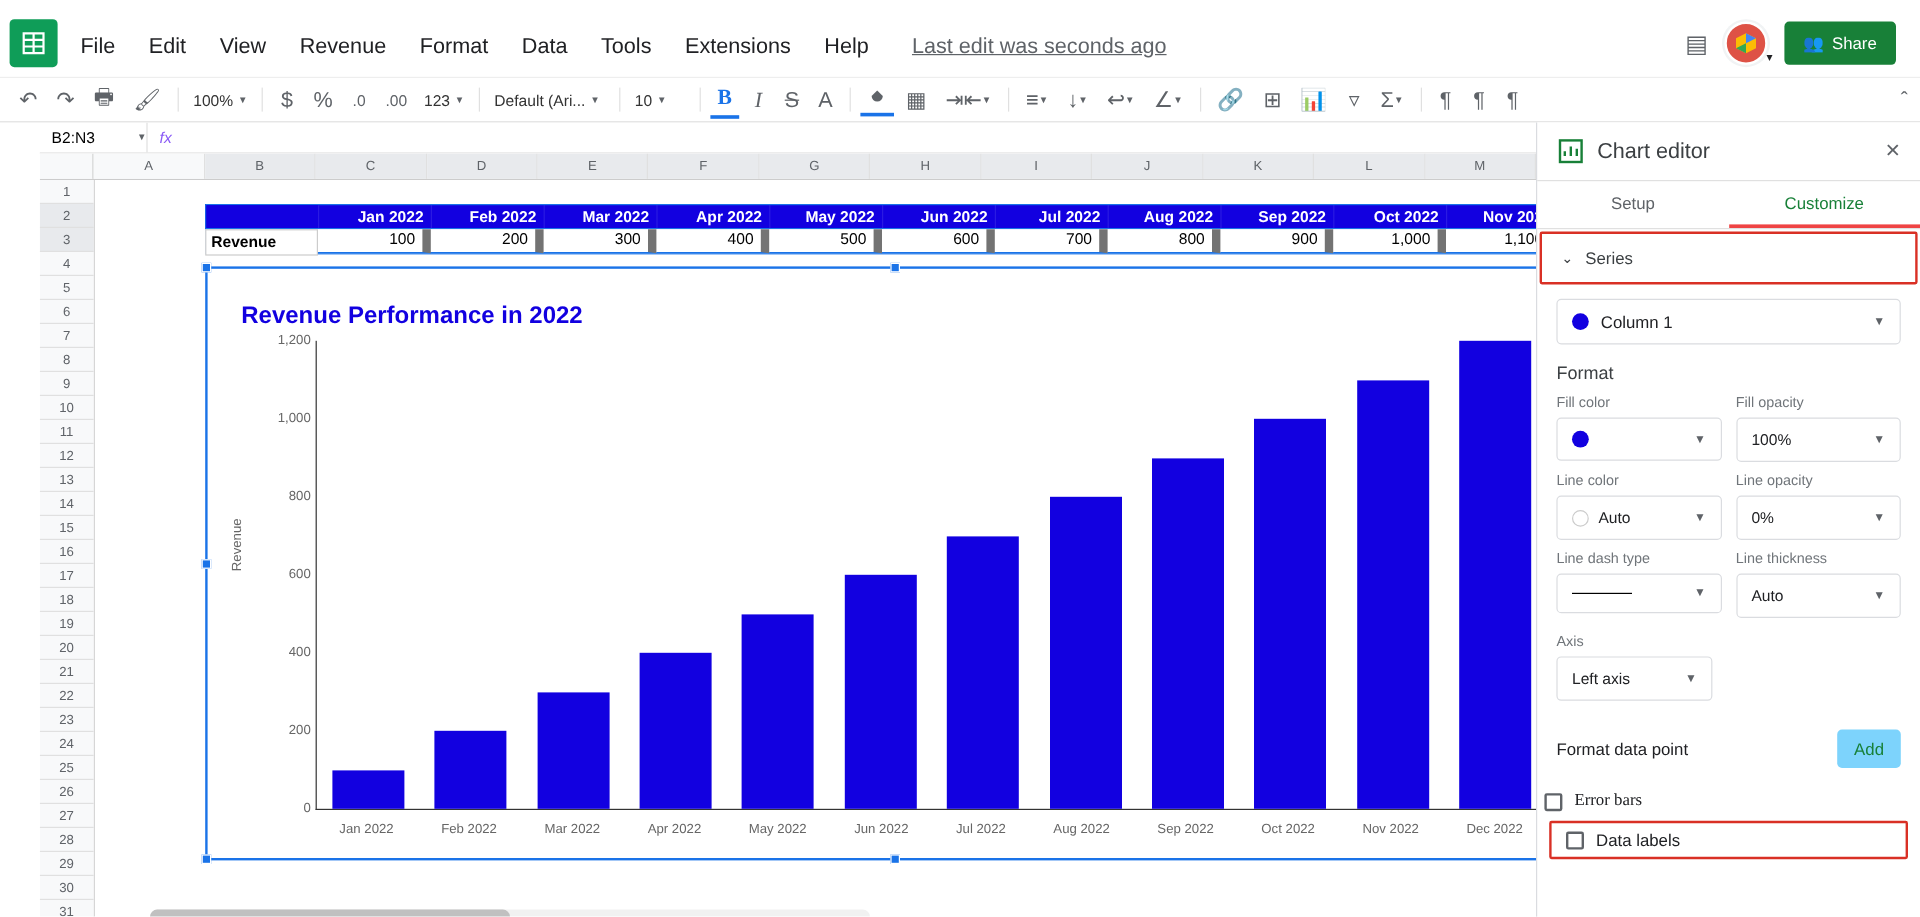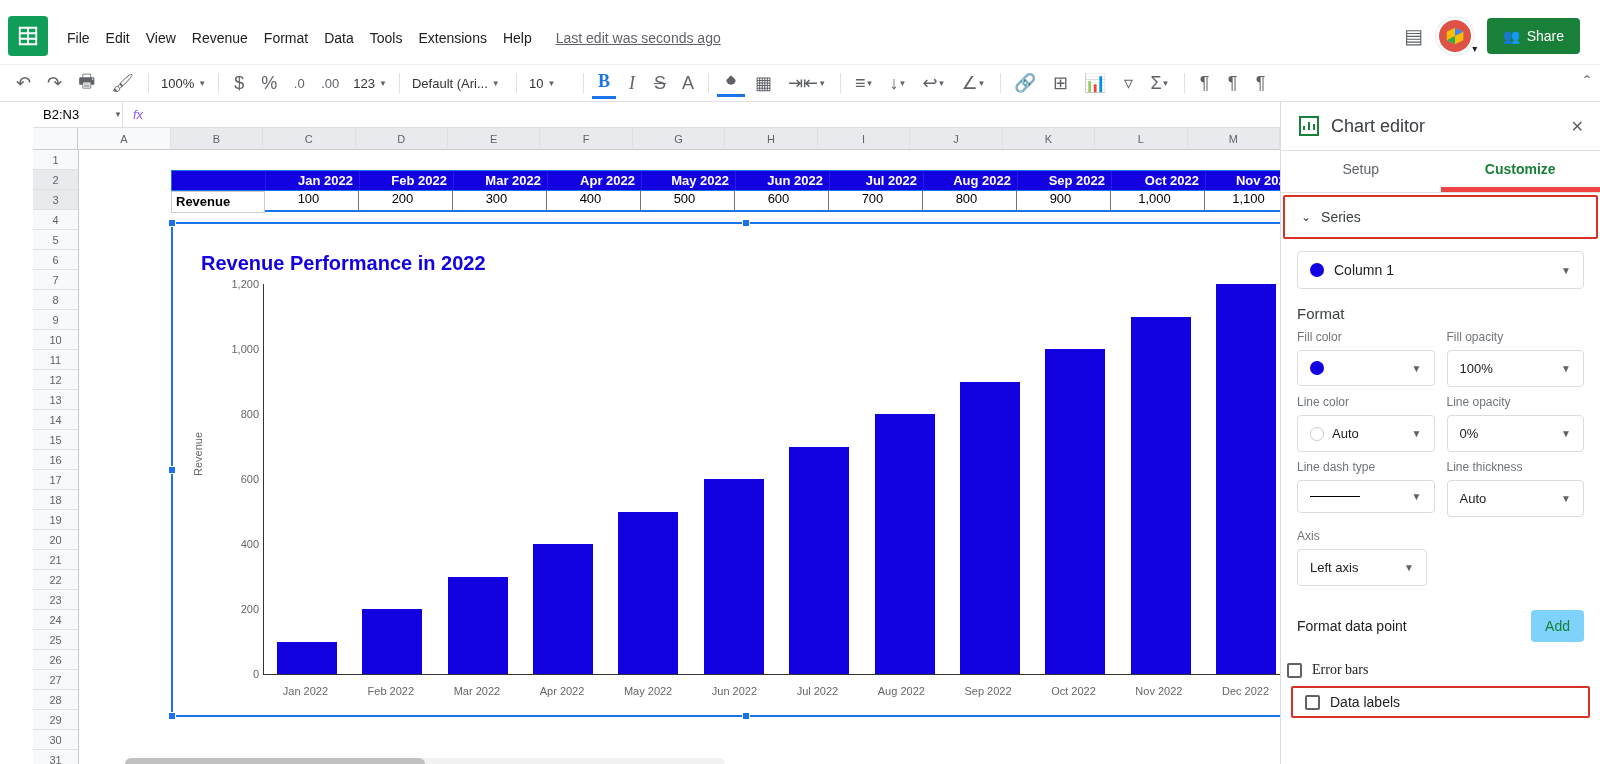--- a/index.html
+++ b/index.html
@@ -5,21 +5,21 @@
 * { box-sizing: border-box; margin: 0; padding: 0; }
 body { font-family: Arial, sans-serif; font-size: 13px; color: #202124; width: 1600px; height: 764px; overflow: hidden; background: #fff; }
 
 
 .titlebar { height: 64px; display: flex; align-items: center; padding: 8px 20px 0 8px; }
 .logo { width: 40px; height: 40px; background: #0f9d58; border-radius: 4px; display: flex; align-items: center; justify-content: center; color: #fff; margin-right: 10px; }
 .logo svg { width: 22px; height: 22px; fill: #fff; }
 .title-block { display: flex; flex-direction: column; }
 .title-row { display: flex; align-items: center; gap: 12px; font-size: 18px; color: #202124; padding-left: 6px; height: 24px; }
 .title-icons { color: #5f6368; display: flex; gap: 10px; font-size: 14px; }
-.menu-row { display: flex; gap: 2px; font-size: 14px; color: #202124; padding: 4px 0 0 2px; }
+.menu-row { display: flex; gap: 14px; font-size: 18px; color: #202124; padding: 4px 0 0 2px; }
 .menu-item { padding: 3px 7px; border-radius: 3px; }
 .last-edit { color: #5f6368; text-decoration: underline; margin-left: 8px; }
 
 .titlebar-right { margin-left: auto; display: flex; align-items: center; gap: 14px; }
 .ticon { color: #5f6368; font-size: 20px; }
 .avatar { width: 36px; height: 36px; border-radius: 50%; background: #de5246; display:flex; align-items:center; justify-content:center; border: 2px solid #fff; box-shadow: 0 0 0 2px #f1f3f4; position: relative; }
 .avatar-meet { position: absolute; right: -6px; bottom: -2px; font-size: 10px;}
 .share-btn { background: #188038; color: #fff; border: none; height: 36px; padding: 0 16px; border-radius: 4px; font-size: 14px; display: flex; align-items: center; gap: 6px; font-weight: 500; }
 
 
@@ -49,21 +49,21 @@
 .col-w { width: 94px; }
 
 .grid-body { display: flex; }
 .row-headers { width: 46px; border-right: 1px solid #ccc; }
 .row-h { height: 20px; border-bottom: 1px solid #e0e0e0; font-size: 11px; color: #5f6368; text-align: center; line-height: 20px; background: #f8f9fa; }
 .cells { position: relative; flex: 1; }
 .data-header-row { display: flex; background: #1200e0; color: #fff; font-weight: bold; height: 21px; border: 1px solid #1a73e8; }
 .data-cell { width: 94px; text-align: right; padding-right: 6px; line-height: 20px; border-right: 1px solid rgba(255,255,255,0.1); }
 .data-label { width: 94px; text-align: left; padding-left: 4px; font-weight: bold; background: #fff; color: #000; line-height: 20px; border: 1px solid #ccc; }
 .data-value-row { display: flex; height: 20px; background: #fff; color: #000; }
-.dv { width: 94px; text-align: center; padding-right: 6px; border-right: 1px solid #737373; border-bottom: 1px solid #1a73e8; }
+.dv { width: 94px; text-align: right; padding-right: 6px; border-right: 7px solid #737373; border-bottom: 1px solid #1a73e8; }
 
 .selection-border { position: absolute; top: 20px; left: 92px; width: 1128px; height: 42px; border: 2px solid #1a73e8; pointer-events:none; }
 
 
 .chart-wrap { position: absolute; top: 72px; left: 92px; width: 1150px; height: 495px; background: #fff; border: 2px solid #1a73e8; }
 .chart-handle { position: absolute; width: 8px; height: 8px; background: #1a73e8; border: 1px solid #fff; }
 .ch-tl { top: -5px; left: -5px; }
 .ch-bl { bottom: -5px; left: -5px; }
 .ch-tm { top: -5px; left: 50%; margin-left: -4px; } .ch-bm { bottom: -5px; left: 50%; margin-left: -4px; }
 .ch-lm { left: -5px; top: 50%; margin-top: -4px; }
@@ -82,21 +82,21 @@
 .hscroll-thumb { height: 100%; background: #c0c0c0; border-radius: 6px; width: 300px; }
 
 
 .sidebar { width: 320px; border-left: 1px solid #dadce0; background: #fff; display: flex; flex-direction: column; }
 .sb-header { display: flex; align-items: center; padding: 12px 16px; gap: 10px; border-bottom: 1px solid #e0e0e0; }
 .sb-icon { width: 24px; height: 24px; color: #188038; }
 .sb-title { font-size: 18px; color: #3c4043; flex: 1; }
 .sb-close { color: #5f6368; font-size: 16px; }
 .sb-tabs { display: flex; border-bottom: 1px solid #e0e0e0; }
 .sb-tab { flex: 1; text-align: center; padding: 10px; font-size: 14px; color: #5f6368; }
-.sb-tab.active { color: #188038; border-bottom: 5px solid #ef4444; font-weight: 700; }
+.sb-tab.active { color: #188038; border-bottom: 3px solid #ef4444; font-weight: 400; }
 
 .sb-body { flex: 1; overflow: auto; }
 .sb-section { padding: 12px 16px; border: 2px solid #d93025; margin: 2px; border-radius: 2px; display: flex; align-items: center; gap: 10px; font-size: 14px; color: #3c4043; }
 .sb-chev { font-size: 12px; }
 .sb-series-sel { margin: 12px 16px; border: 1px solid #dadce0; border-radius: 4px; padding: 10px 12px; display: flex; align-items: center; gap: 10px; font-size: 14px; }
 .dot-blue { width: 14px; height: 14px; border-radius: 50%; background: #1200e0; }
 .sel-caret { margin-left: auto; font-size: 10px; color: #5f6368; }
 
 .sb-label-h { padding: 4px 16px; font-size: 15px; color: #3c4043; font-weight: 500; }
 .sb-row { display: flex; gap: 12px; padding: 4px 16px; }

